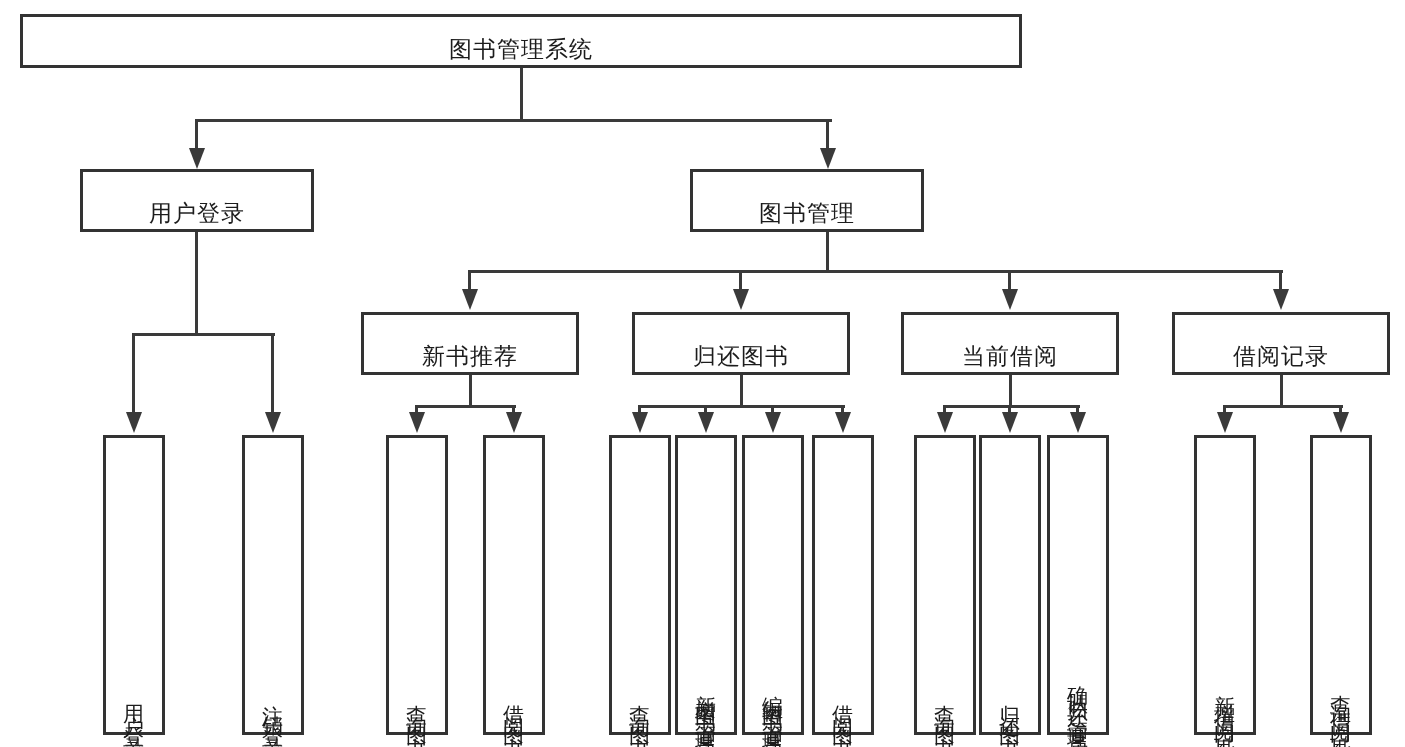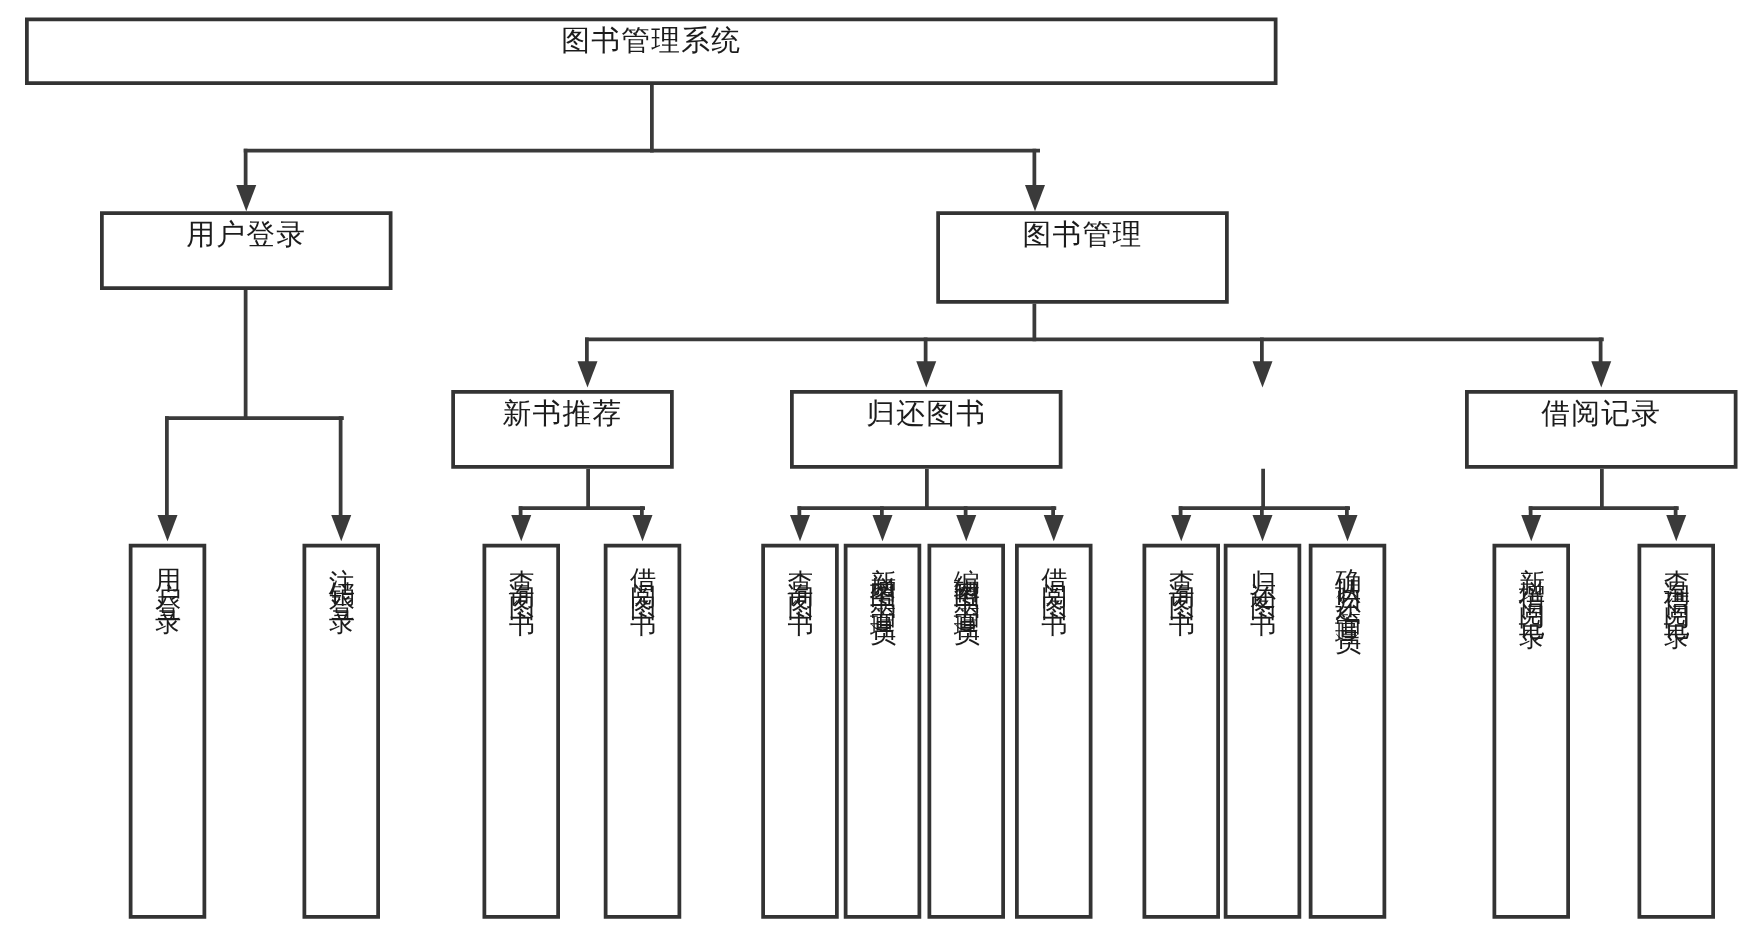--- a/index.html
+++ b/index.html
@@ -14,21 +14,21 @@
     height: 747px;
     background: #ffffff;
     overflow: hidden;
   }
   .node {
     position: absolute;
     box-sizing: border-box;
     border: 3px solid #333333;
     background: #ffffff;
     display: flex;
-    align-items: flex-start;
+    align-items: flex-end;
     justify-content: center;
     color: #1c1c1c;
     z-index: 2;
   }
   .node.h span {
     font-size: 23px;
     letter-spacing: 1px;
     white-space: nowrap;
   }
   .node.v span {
@@ -78,21 +78,21 @@
   <div class="line" style="left:520px;top:68px;width:3px;height:54px"></div>
   <div class="line" style="left:195px;top:119px;width:637px;height:3px"></div>
   <div class="line" style="left:195px;top:119px;width:3px;height:31px"></div>
   <div class="line" style="left:826px;top:119px;width:3px;height:31px"></div>
   <div class="arrow" style="left:189px;top:148px"></div>
   <div class="arrow" style="left:820px;top:148px"></div>
 
   <div class="node h" style="left:80px;top:169px;width:234px;height:63px">
     <span>用户登录</span>
   </div>
-  <div class="node h" style="left:749px;top:169px;width:234px;height:74px">
+  <div class="node h" style="left:690px;top:169px;width:234px;height:63px">
     <span>图书管理</span>
   </div>
 
   <div class="line" style="left:195px;top:232px;width:3px;height:104px"></div>
   <div class="line" style="left:132px;top:333px;width:143px;height:3px"></div>
   <div class="line" style="left:132px;top:333px;width:3px;height:80px"></div>
   <div class="line" style="left:271px;top:333px;width:3px;height:80px"></div>
   <div class="arrow" style="left:126px;top:412px"></div>
   <div class="arrow" style="left:265px;top:412px"></div>
 
@@ -100,25 +100,28 @@
   <div class="line" style="left:468px;top:270px;width:815px;height:3px"></div>
   <div class="line" style="left:468px;top:270px;width:3px;height:20px"></div>
   <div class="line" style="left:739px;top:270px;width:3px;height:20px"></div>
   <div class="line" style="left:1008px;top:270px;width:3px;height:20px"></div>
   <div class="line" style="left:1279px;top:270px;width:3px;height:20px"></div>
   <div class="arrow" style="left:462px;top:289px"></div>
   <div class="arrow" style="left:733px;top:289px"></div>
   <div class="arrow" style="left:1002px;top:289px"></div>
   <div class="arrow" style="left:1273px;top:289px"></div>
 
-  <div class="node h" style="left:361px;top:312px;width:178px;height:63px">
+  <div class="node h" style="left:361px;top:312px;width:218px;height:63px">
     <span>新书推荐</span>
   </div>
   <div class="node h" style="left:632px;top:312px;width:218px;height:63px">
     <span>归还图书</span>
+  </div>
+  <div class="node h" style="left:901px;top:312px;width:218px;height:63px">
+    <span>当前借阅</span>
   </div>
   <div class="node h" style="left:1172px;top:312px;width:218px;height:63px">
     <span>借阅记录</span>
   </div>
 
   <div class="line" style="left:469px;top:375px;width:3px;height:32px"></div>
   <div class="line" style="left:415px;top:405px;width:101px;height:3px"></div>
   <div class="line" style="left:415px;top:405px;width:3px;height:9px"></div>
   <div class="line" style="left:512px;top:405px;width:3px;height:9px"></div>
   <div class="arrow" style="left:409px;top:412px"></div>

